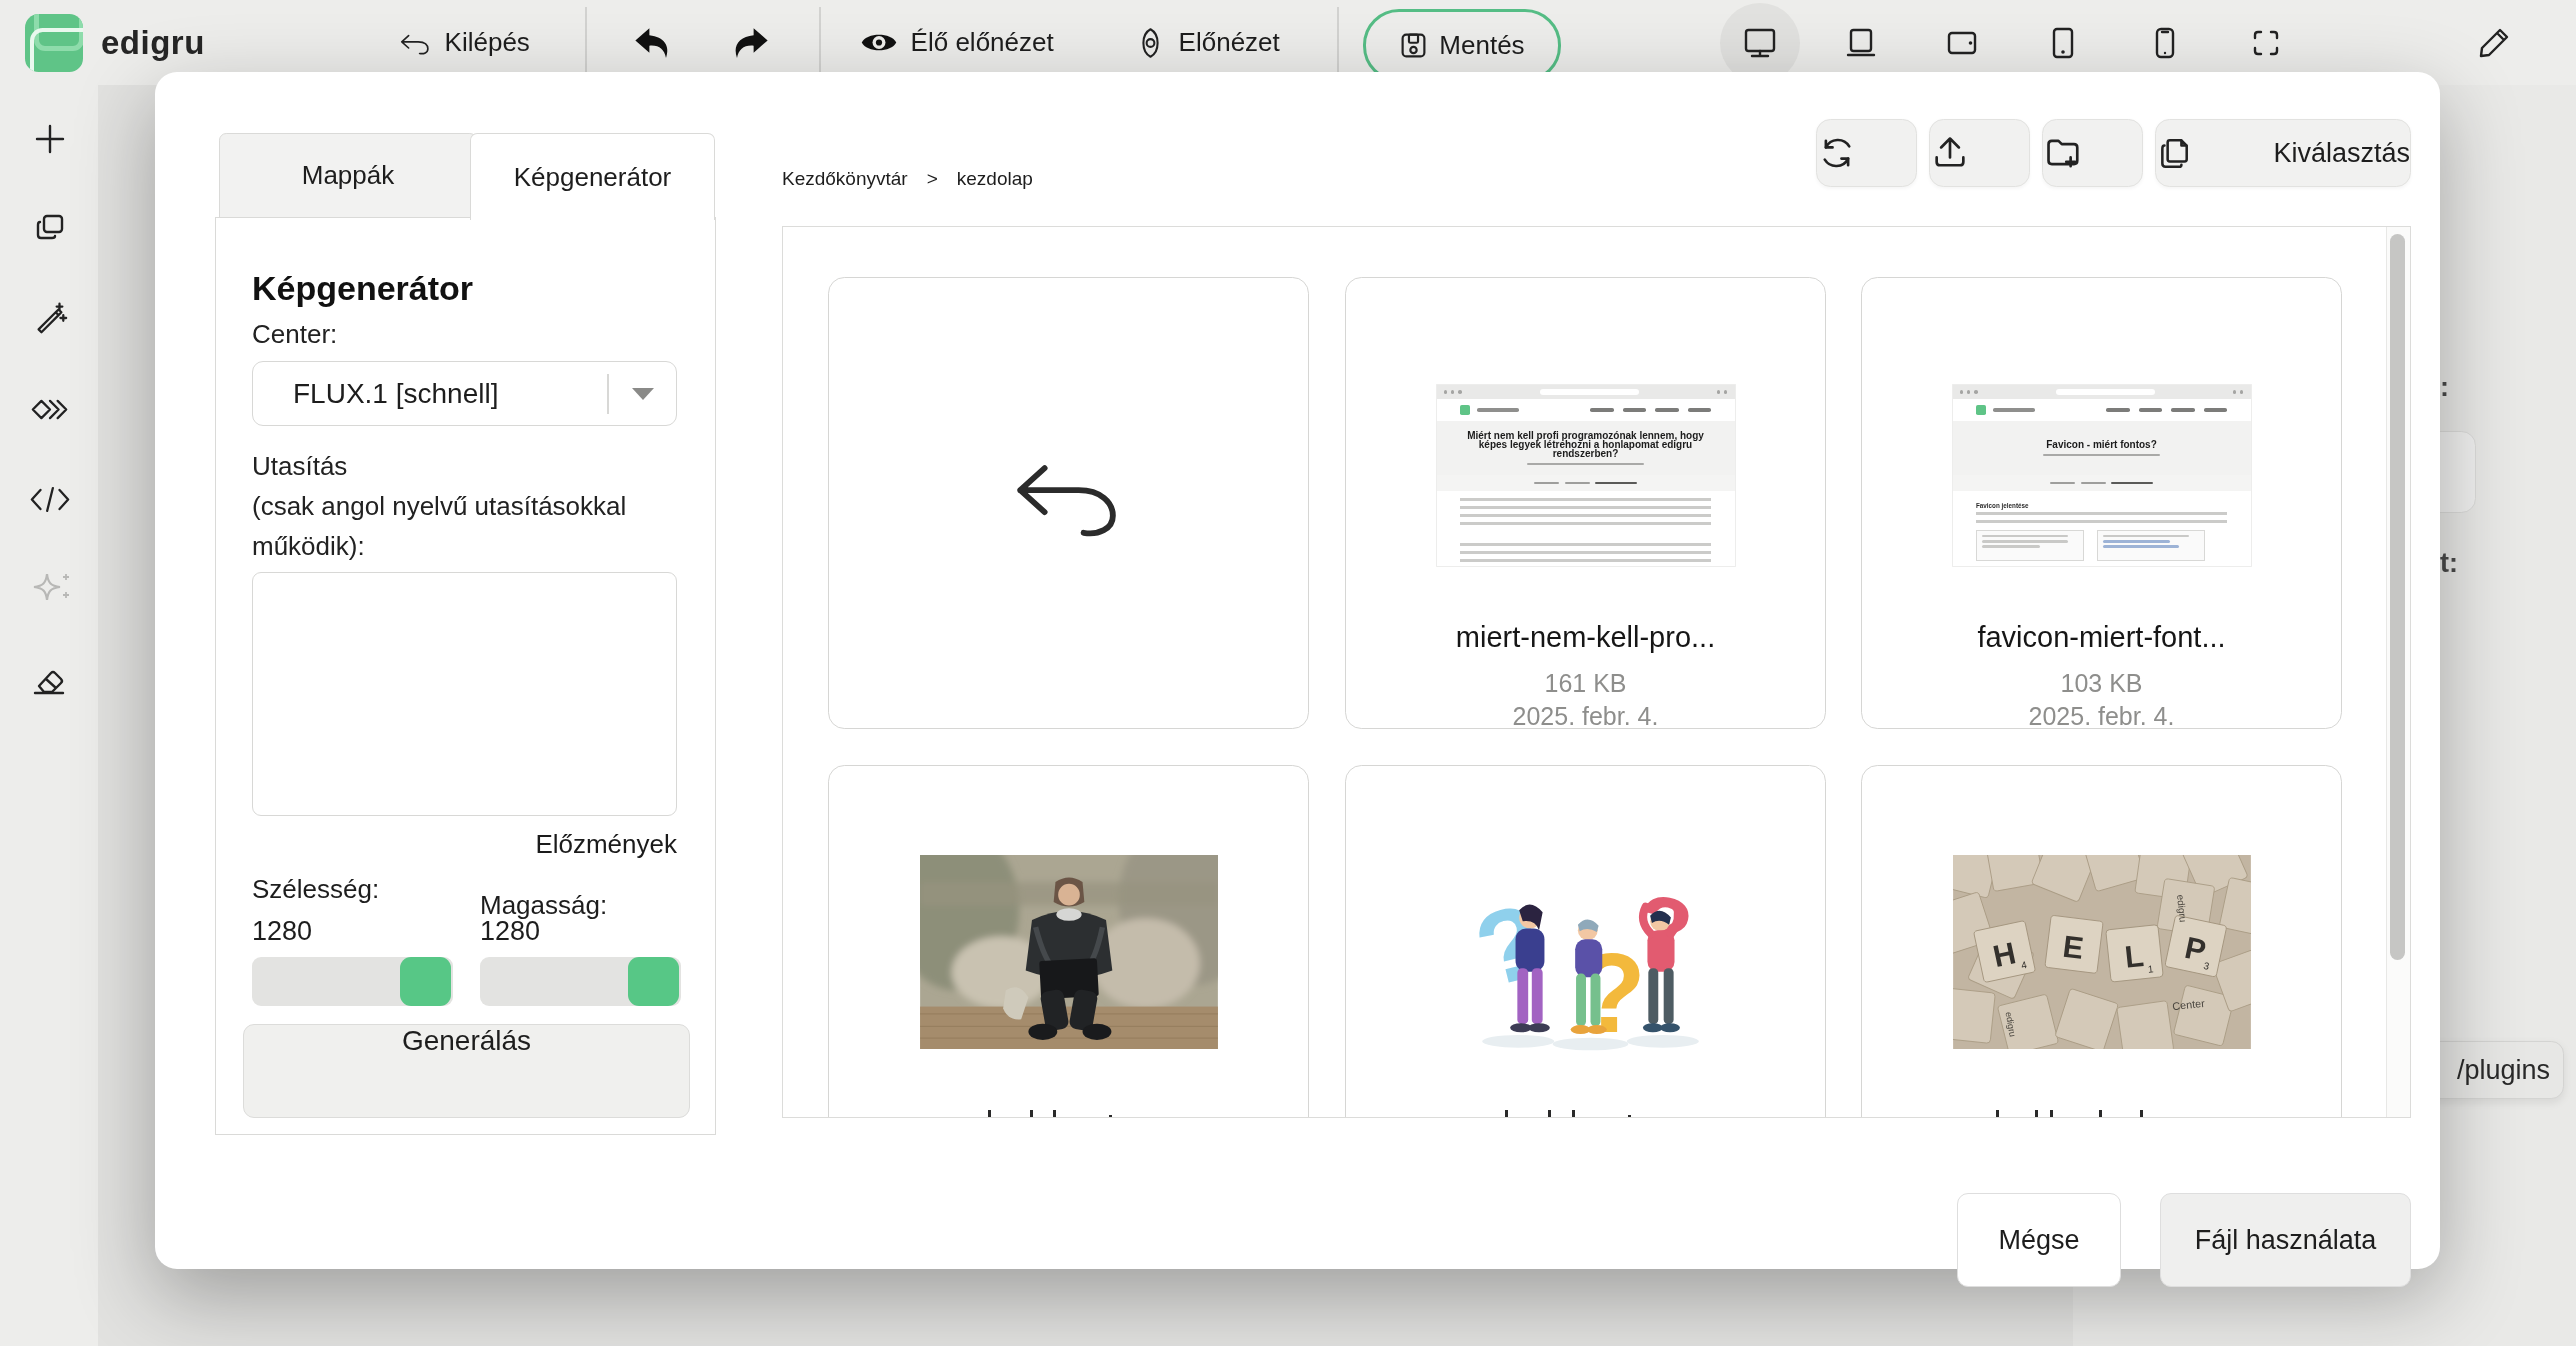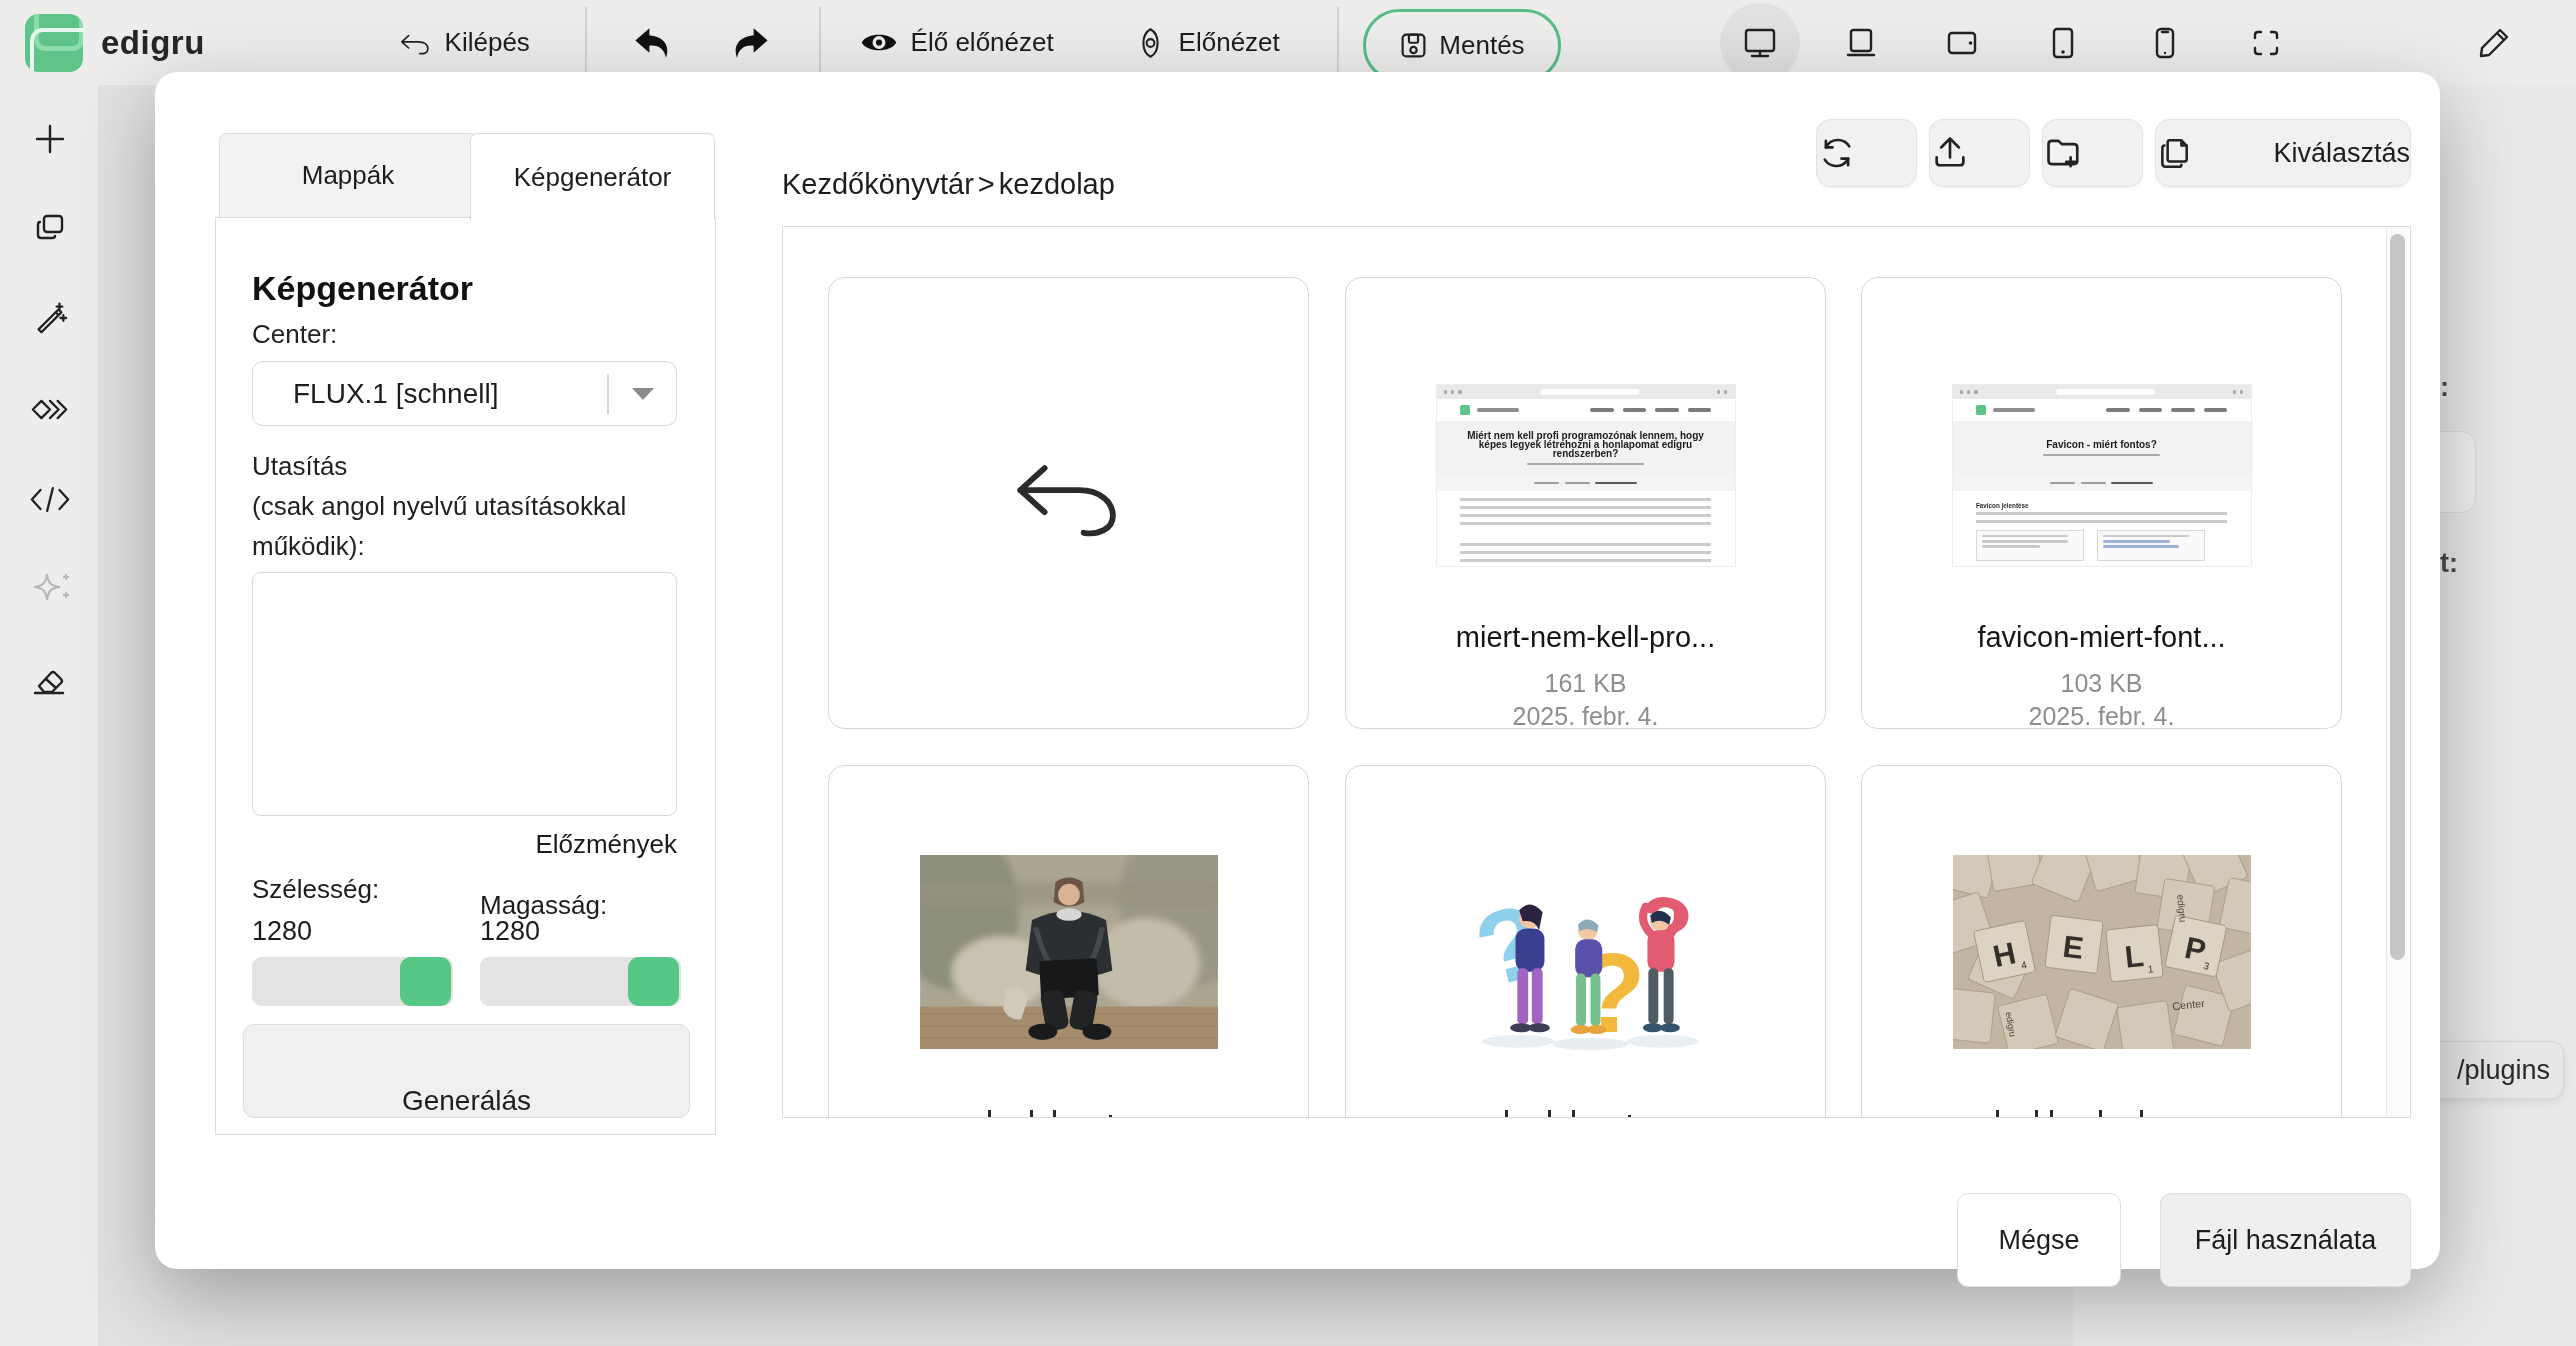--- a/index.html
+++ b/index.html
@@ -59,23 +59,23 @@
       border-top:12.6px solid #8a8a88;margin-right:22px;}
   .gp-prompt-label{position:absolute;left:36px;top:228px;font-size:26px;line-height:40px;color:#222;}
   .gp-textarea{position:absolute;left:36px;top:354px;width:425px;height:244px;box-sizing:border-box;
       border:1.8px solid #d8d8d6;border-radius:9px;background:#fff;resize:none;outline:none;}
   .gp-history{position:absolute;left:36px;top:611px;width:425px;text-align:right;font-size:26px;color:#1b1b1b;cursor:pointer;}
   .gp-dim-label{position:absolute;top:656px;font-size:26px;}
   .gp-dim-val{position:absolute;top:698px;font-size:27px;}
   .slider{position:absolute;top:739px;width:201px;height:49px;background:#e3e3e1;border-radius:9px;}
   .slider .thumb{position:absolute;right:1.8px;top:0px;width:51px;height:49px;background:#57c786;border-radius:11px;}
   .gp-generate{position:absolute;left:27px;top:806px;width:445px;height:92px;background:#f0f0ee;
-      border:1.8px solid #dcdcda;border-radius:11px;display:flex;align-items:flex-end;justify-content:center;font-size:28px;}
-
-  .crumbs{position:absolute;left:627px;top:96px;font-size:29px;display:flex;gap:4px;}
+      border:1.8px solid #dcdcda;border-radius:11px;display:flex;align-items:flex-start;justify-content:center;font-size:28px;}
+
+  .crumbs{position:absolute;left:627px;top:96px;font-size:19px;display:flex;gap:19px;}
   .toolbtn{position:absolute;top:47px;height:68px;box-sizing:border-box;background:#f1f1f0;
       border:1.8px solid #e2e2e0;border-radius:14.5px;display:flex;align-items:center;justify-content:space-between;gap:25px;
       box-shadow:0 1.8px 3.6px rgba(0,0,0,.04);font-size:27px;}
   .tb1{left:1661px;width:101px;} .tb2{left:1774px;width:101px;} .tb3{left:1887px;width:101px;}
   .tb4{left:2000px;width:256px;}
 
   .grid{position:absolute;left:627px;top:154px;width:1629px;height:892px;box-sizing:border-box;
       border:1.8px solid #dcdcda;background:#fff;overflow:hidden;}
   .vscroll{position:absolute;right:0;top:0;width:23.5px;height:100%;background:#fbfbfa;border-left:0.9px solid #e8e8e6;}
   .vthumb{position:absolute;left:3.6px;top:7.2px;width:15.4px;height:726px;background:#c6c6c4;border-radius:8.1px;}

